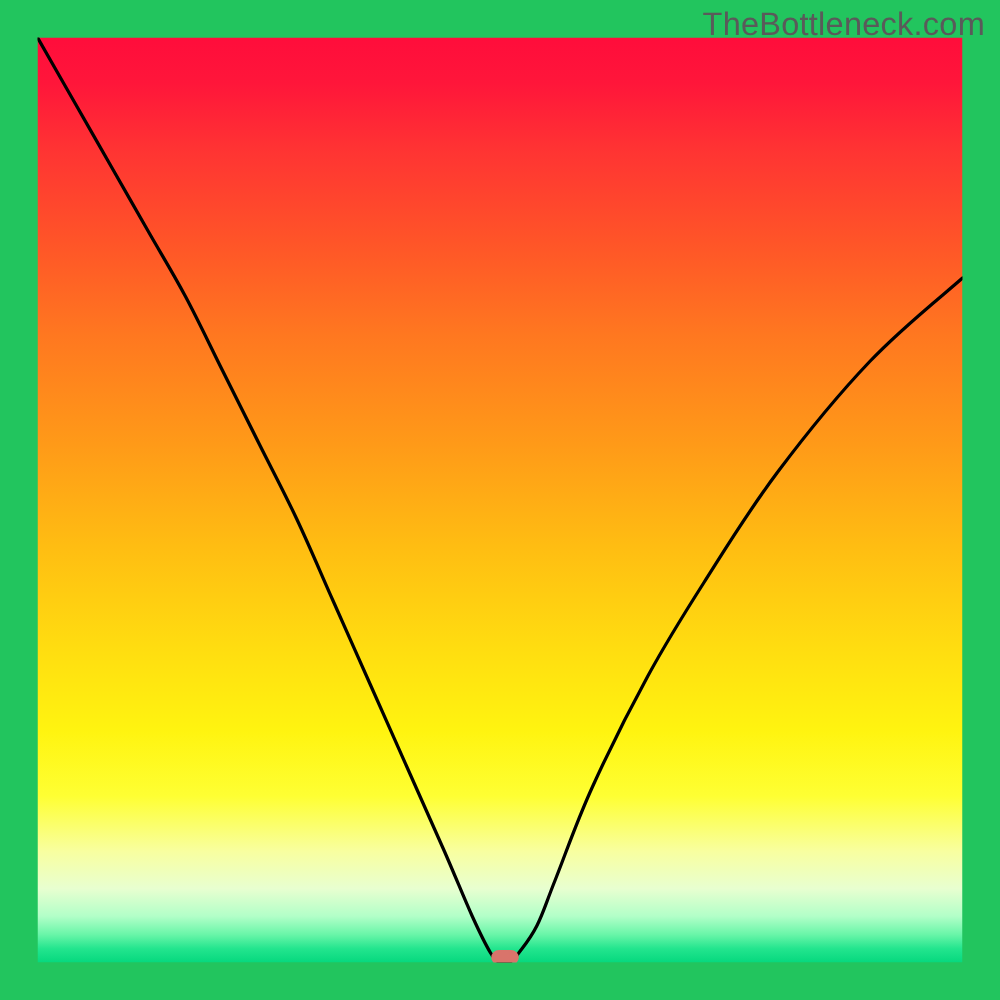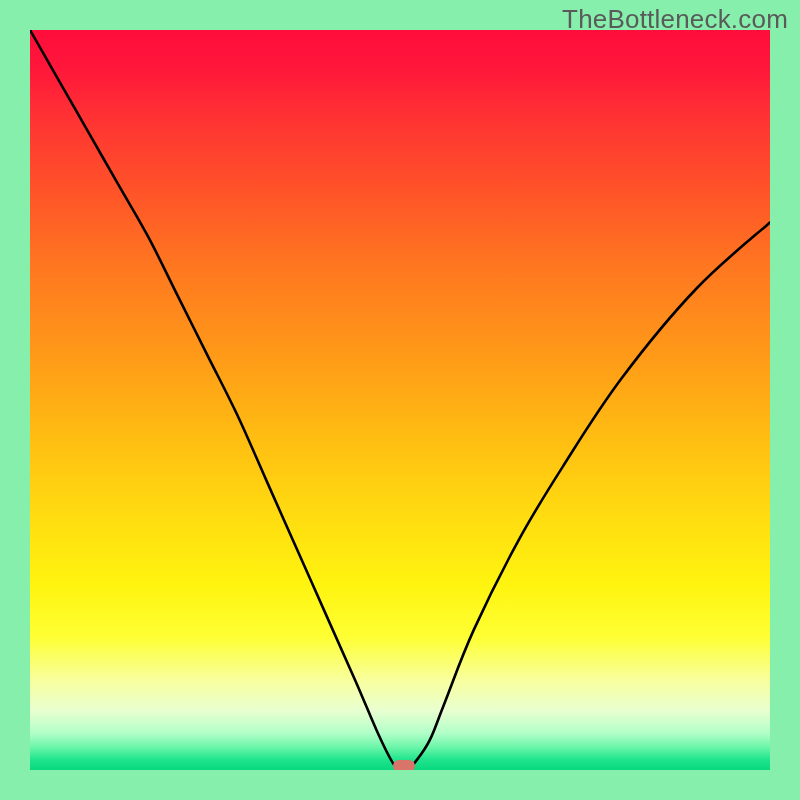--- a/index.html
+++ b/index.html
@@ -1,21 +1,21 @@
 <!DOCTYPE html>
 <html><head>
 <meta charset="utf-8">
 <style>
   * { margin: 0; padding: 0; box-sizing: border-box; }
   html, body { width: 800px; height: 800px; overflow: hidden; background: #000; }
   .frame {
     position: relative;
     width: 800px;
     height: 800px;
-    background: #86efac;
+    background: #22c55e;
   }
   .watermark {
     position: absolute;
     top: 4px;
     right: 12px;
     font-family: Arial, Helvetica, sans-serif;
     font-size: 26px;
     font-weight: 500;
     color: #5a5a5a;
     letter-spacing: 0.2px;

